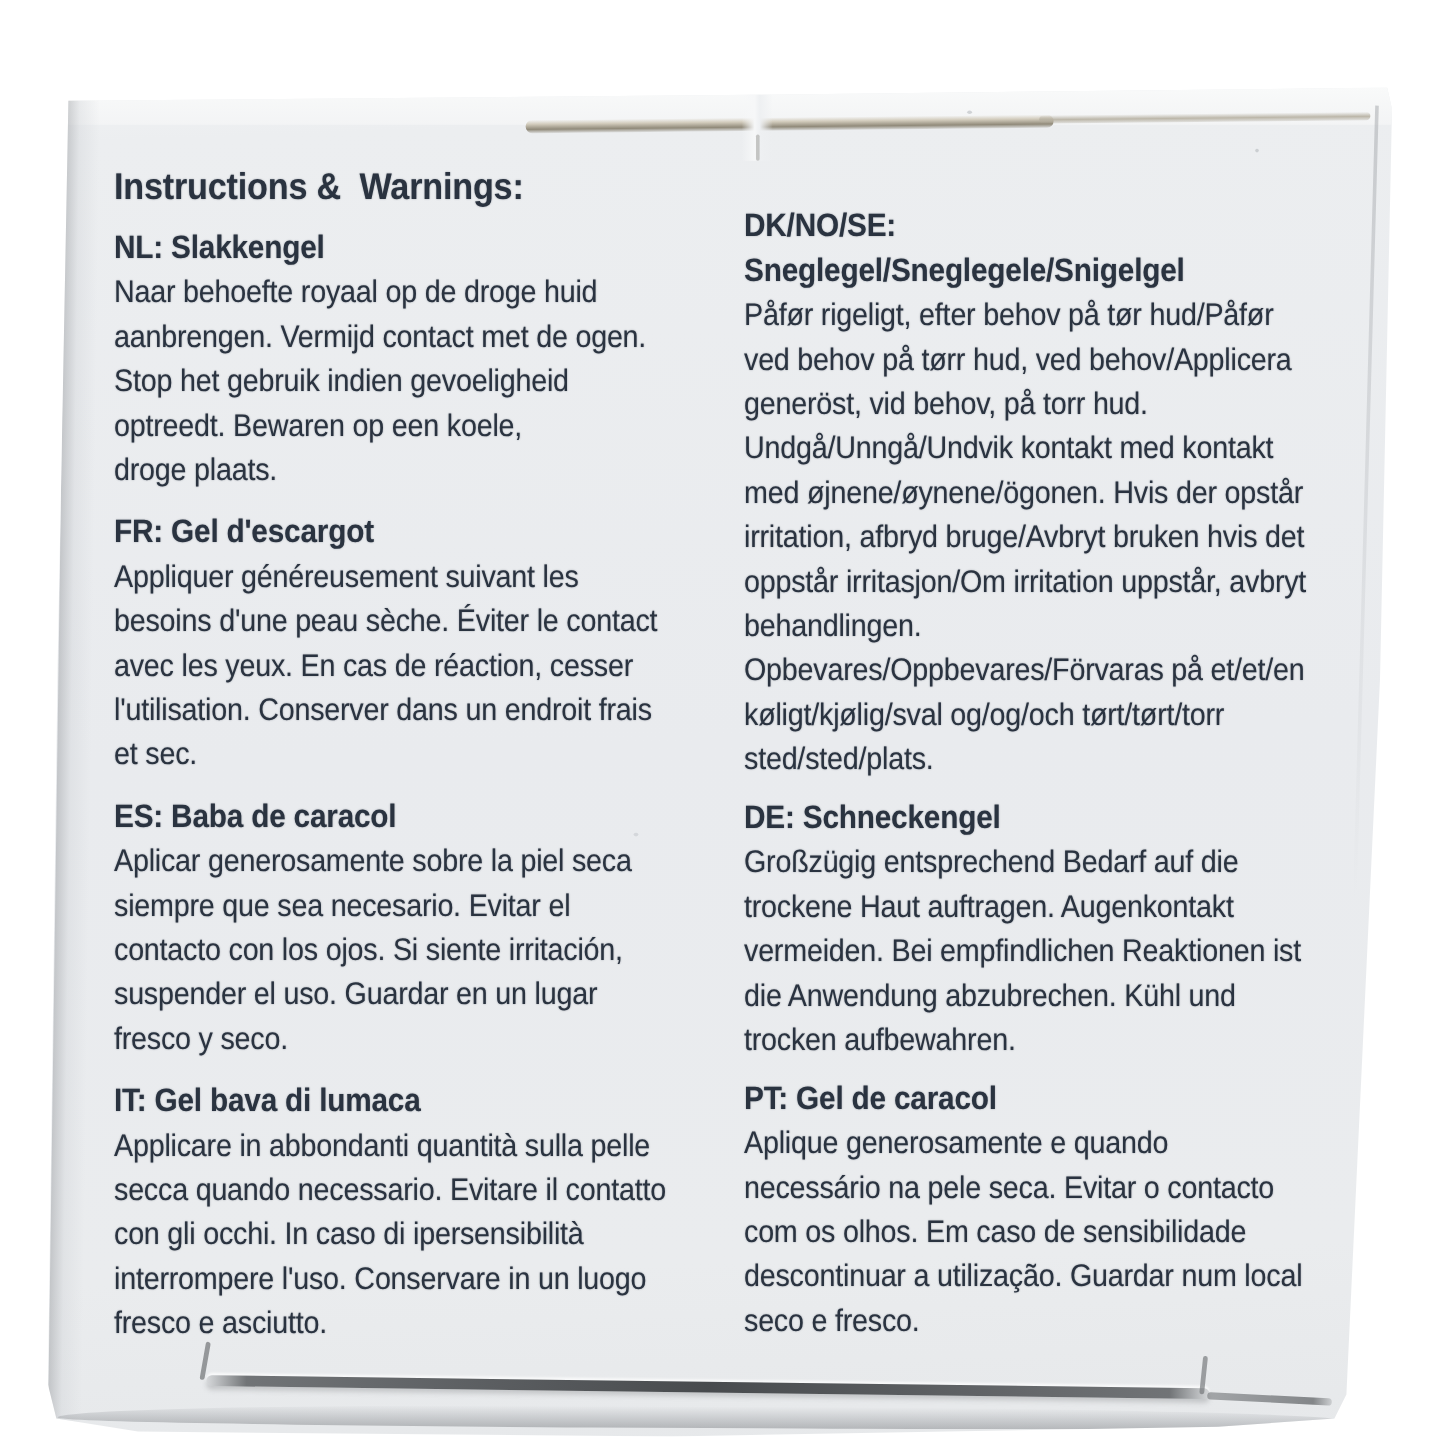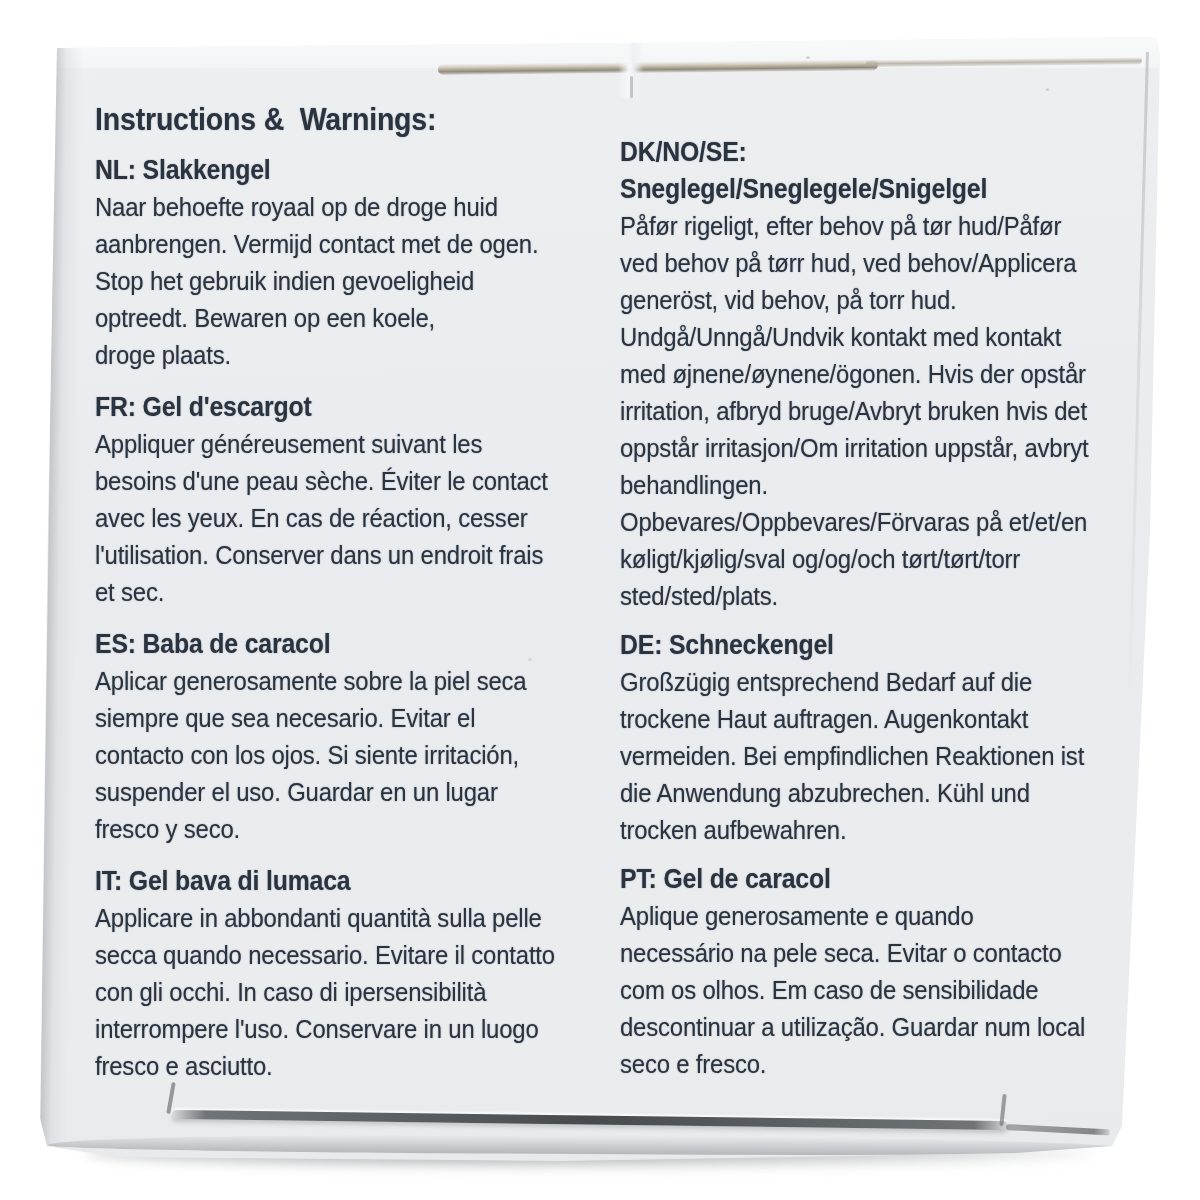--- a/index.html
+++ b/index.html
@@ -19,20 +19,21 @@
     filter: blur(6px);
   }
 
   
   .box {
     position: absolute; inset: 0;
     background: linear-gradient(178deg, #f4f5f6 0%, #eceef0 7%, #e9ebee 50%, #eaecee 86%, #e6e8ea 100%);
     clip-path: polygon(57px 48px, 628px 43px, 1156px 37px, 1160px 55px,
                        1150px 530px, 1122px 1126px, 1112px 1146px, 1015px 1153px,
                        560px 1161px, 115px 1157px, 47px 1146px, 40px 1118px, 48px 520px);
+    margin-top: 36px;
   }
 
   
   .top-strip {
     position: absolute; left: 0; top: 36px; width: 1200px; height: 32px;
     background: linear-gradient(to bottom, #f9fafa, #f3f4f5);
   }
   
   .seam-a {
     position: absolute; left: 438px; top: 64px; width: 440px; height: 11px;

